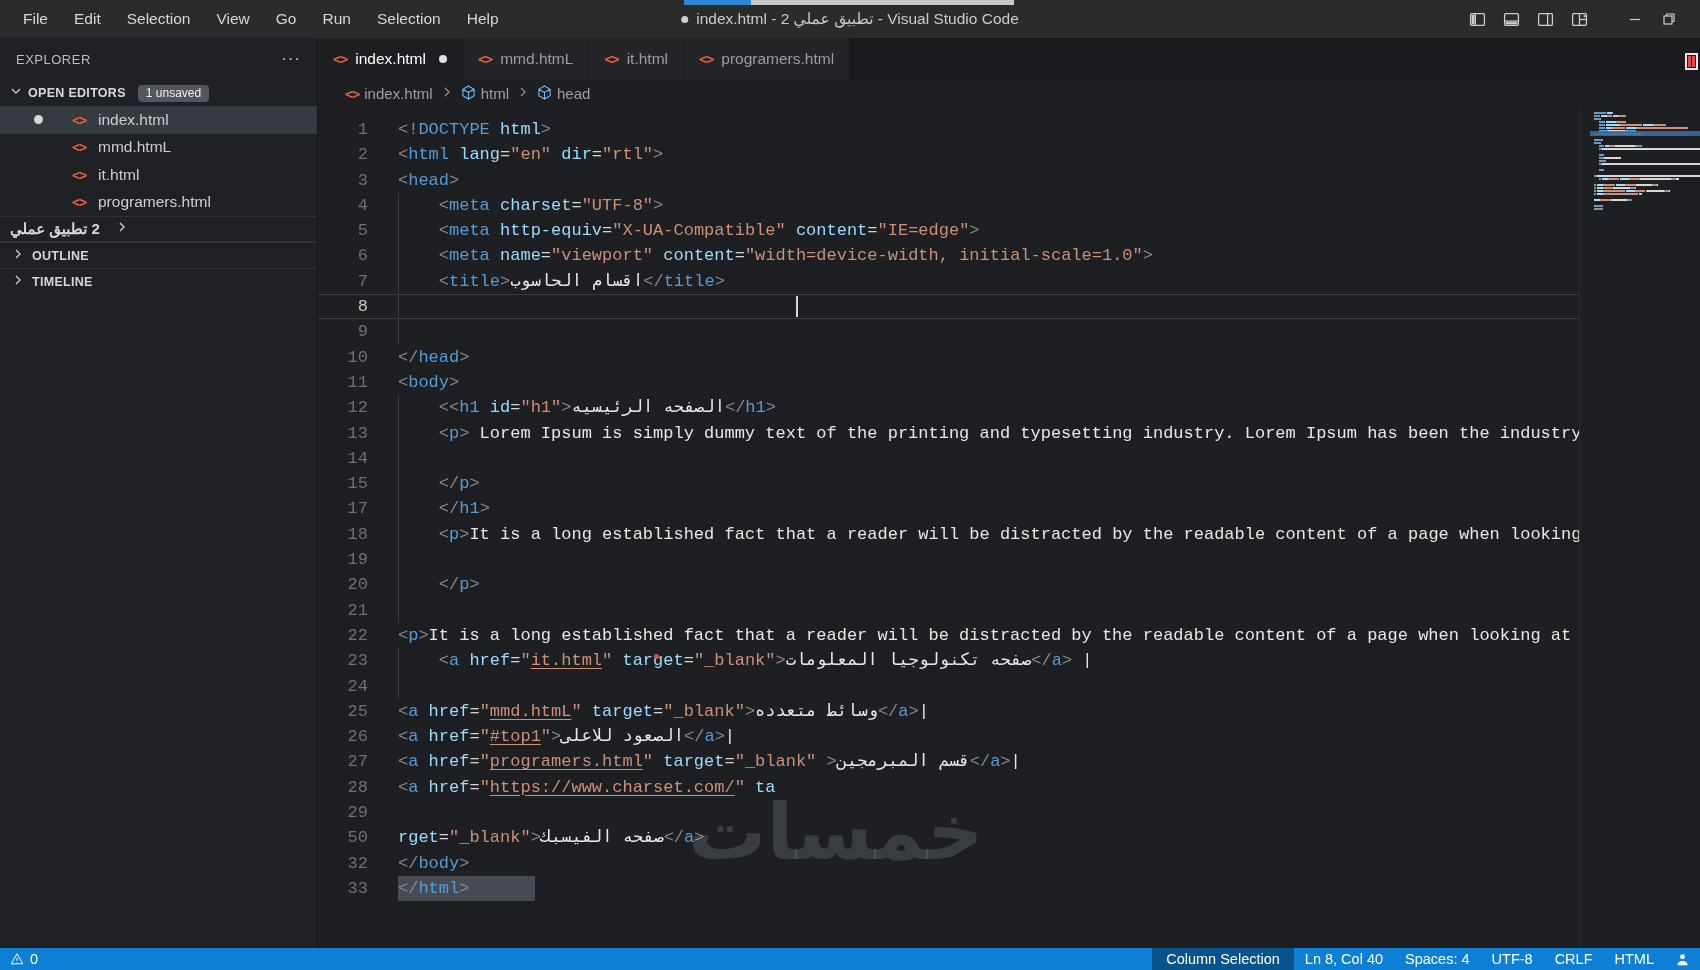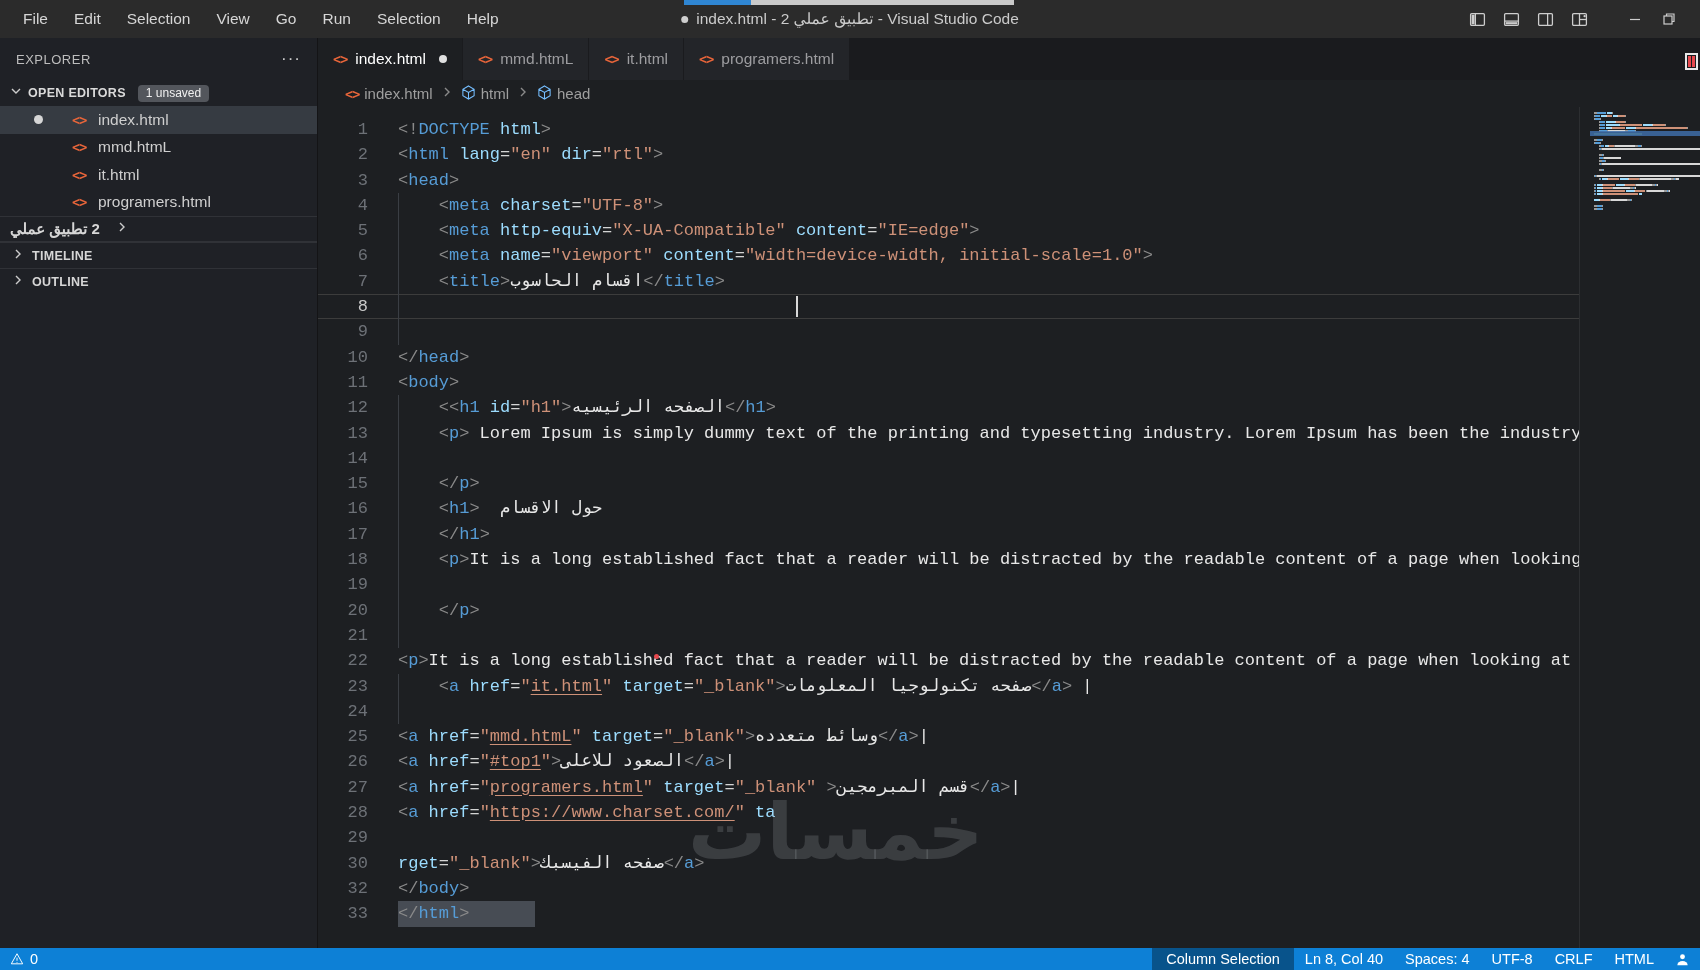--- a/index.html
+++ b/index.html
@@ -218,27 +218,27 @@
           <div class="section-row folder">
             <span class="section-label folder-label" dir="auto">2 تطبيق عملي</span>
             <span class="chev"><svg width="16" height="16" viewBox="0 0 16 16">
                 <polyline points="6,4 10,8 6,12"></polyline>
               </svg></span>
           </div>
           <div class="section-row">
             <span class="chev"><svg width="16" height="16" viewBox="0 0 16 16">
                 <polyline points="6,4 10,8 6,12"></polyline>
               </svg></span>
-            <span class="section-label">TIMELINE</span>
+            <span class="section-label">OUTLINE</span>
           </div>
           <div class="section-row">
             <span class="chev"><svg width="16" height="16" viewBox="0 0 16 16">
                 <polyline points="6,4 10,8 6,12"></polyline>
               </svg></span>
-            <span class="section-label">OUTLINE</span>
+            <span class="section-label">TIMELINE</span>
           </div>
         </div>
     </aside>
 
     <div class="editor-group">
       <div class="tabbar" id="tabbar">
           <div class="tab active">
             <span class="html-glyph">&lt;&gt;</span>
             <span>index.html</span>
             <span class="tab-dot"></span>
@@ -294,35 +294,34 @@
             <div class="codeline guide"><span class="ln">6</span><span class="ct"><span class="tk-o">    </span><span class="tk-p">&lt;</span><span class="tk-k">meta</span><span class="tk-o"> </span><span class="tk-a">name</span><span class="tk-o">=</span><span class="tk-s">"viewport"</span><span class="tk-o"> </span><span class="tk-a">content</span><span class="tk-o">=</span><span class="tk-s">"width=device-width, initial-scale=1.0"</span><span class="tk-p">&gt;</span></span></div>
             <div class="codeline guide"><span class="ln">7</span><span class="ct"><span class="tk-o">    </span><span class="tk-p">&lt;</span><span class="tk-k">title</span><span class="tk-p">&gt;</span><span class="tk-t">اقسام الحاسوب</span><span class="tk-p">&lt;/</span><span class="tk-k">title</span><span class="tk-p">&gt;</span></span></div>
             <div class="codeline guide cur"><span class="ln">8</span><span class="cursor-caret"></span></div>
             <div class="codeline guide"><span class="ln">9</span><span class="ct"></span></div>
             <div class="codeline"><span class="ln">10</span><span class="ct"><span class="tk-p">&lt;/</span><span class="tk-k">head</span><span class="tk-p">&gt;</span></span></div>
             <div class="codeline"><span class="ln">11</span><span class="ct"><span class="tk-p">&lt;</span><span class="tk-k">body</span><span class="tk-p">&gt;</span></span></div>
             <div class="codeline guide"><span class="ln">12</span><span class="ct"><span class="tk-o">    </span><span class="tk-p">&lt;</span><span class="tk-p">&lt;</span><span class="tk-k">h1</span><span class="tk-o"> </span><span class="tk-a">id</span><span class="tk-o">=</span><span class="tk-s">"h1"</span><span class="tk-p">&gt;</span><span class="tk-t">الصفحه الرئيسيه</span><span class="tk-p">&lt;/</span><span class="tk-k">h1</span><span class="tk-p">&gt;</span></span></div>
             <div class="codeline guide"><span class="ln">13</span><span class="ct"><span class="tk-o">    </span><span class="tk-p">&lt;</span><span class="tk-k">p</span><span class="tk-p">&gt;</span><span class="tk-t"> Lorem Ipsum is simply dummy text of the printing and typesetting industry. Lorem Ipsum has been the industry's standard dummy text ever since the 1500s</span></span></div>
             <div class="codeline guide"><span class="ln">14</span><span class="ct"></span></div>
             <div class="codeline guide"><span class="ln">15</span><span class="ct"><span class="tk-o">    </span><span class="tk-p">&lt;/</span><span class="tk-k">p</span><span class="tk-p">&gt;</span></span></div>
-            <div class="codeline guide"><span class="ln">16</span><span class="ct"><span class="tk-o">    </span><span class="tk-p">&lt;</span><span class="tk-k">h1</span><span class="tk-p">&gt;</span><span class="tk-t">  حول الاقسام</span></span></div>
             <div class="codeline guide"><span class="ln">17</span><span class="ct"><span class="tk-o">    </span><span class="tk-p">&lt;/</span><span class="tk-k">h1</span><span class="tk-p">&gt;</span></span></div>
             <div class="codeline guide"><span class="ln">18</span><span class="ct"><span class="tk-o">    </span><span class="tk-p">&lt;</span><span class="tk-k">p</span><span class="tk-p">&gt;</span><span class="tk-t">It is a long established fact that a reader will be distracted by the readable content of a page when looking at its layout.</span></span></div>
             <div class="codeline guide"><span class="ln">19</span><span class="ct"></span></div>
             <div class="codeline guide"><span class="ln">20</span><span class="ct"><span class="tk-o">    </span><span class="tk-p">&lt;/</span><span class="tk-k">p</span><span class="tk-p">&gt;</span></span></div>
             <div class="codeline guide"><span class="ln">21</span><span class="ct"></span></div>
             <div class="codeline"><span class="ln">22</span><span class="ct"><span class="tk-p">&lt;</span><span class="tk-k">p</span><span class="tk-p">&gt;</span><span class="tk-t">It is a long established fact that a reader will be distracted by the readable content of a page when looking at its layout.</span></span></div>
             <div class="codeline guide"><span class="ln">23</span><span class="ct"><span class="tk-o">    </span><span class="tk-p">&lt;</span><span class="tk-k">a</span><span class="tk-o"> </span><span class="tk-a">href</span><span class="tk-o">=</span><span class="tk-s">"</span><span class="tk-u">it.html</span><span class="tk-s">"</span><span class="tk-o"> </span><span class="tk-a">target</span><span class="tk-o">=</span><span class="tk-s">"_blank"</span><span class="tk-p">&gt;</span><span class="tk-t">صفحه تكنولوجيا المعلومات</span><span class="tk-p">&lt;/</span><span class="tk-k">a</span><span class="tk-p">&gt;</span><span class="tk-t"> |</span></span></div>
             <div class="codeline guide"><span class="ln">24</span><span class="ct"></span></div>
             <div class="codeline"><span class="ln">25</span><span class="ct"><span class="tk-p">&lt;</span><span class="tk-k">a</span><span class="tk-o"> </span><span class="tk-a">href</span><span class="tk-o">=</span><span class="tk-s">"</span><span class="tk-u">mmd.htmL</span><span class="tk-s">"</span><span class="tk-o"> </span><span class="tk-a">target</span><span class="tk-o">=</span><span class="tk-s">"_blank"</span><span class="tk-p">&gt;</span><span class="tk-t">وسائط متعدده</span><span class="tk-p">&lt;/</span><span class="tk-k">a</span><span class="tk-p">&gt;</span><span class="tk-t">|</span></span></div>
             <div class="codeline"><span class="ln">26</span><span class="ct"><span class="tk-p">&lt;</span><span class="tk-k">a</span><span class="tk-o"> </span><span class="tk-a">href</span><span class="tk-o">=</span><span class="tk-s">"</span><span class="tk-u">#top1</span><span class="tk-s">"</span><span class="tk-p">&gt;</span><span class="tk-t">الصعود للاعلى</span><span class="tk-p">&lt;/</span><span class="tk-k">a</span><span class="tk-p">&gt;</span><span class="tk-t">|</span></span></div>
             <div class="codeline"><span class="ln">27</span><span class="ct"><span class="tk-p">&lt;</span><span class="tk-k">a</span><span class="tk-o"> </span><span class="tk-a">href</span><span class="tk-o">=</span><span class="tk-s">"</span><span class="tk-u">programers.html</span><span class="tk-s">"</span><span class="tk-o"> </span><span class="tk-a">target</span><span class="tk-o">=</span><span class="tk-s">"_blank"</span><span class="tk-o"> </span><span class="tk-p">&gt;</span><span class="tk-t">قسم المبرمجين</span><span class="tk-p">&lt;/</span><span class="tk-k">a</span><span class="tk-p">&gt;</span><span class="tk-t">|</span></span></div>
             <div class="codeline"><span class="ln">28</span><span class="ct"><span class="tk-p">&lt;</span><span class="tk-k">a</span><span class="tk-o"> </span><span class="tk-a">href</span><span class="tk-o">=</span><span class="tk-s">"</span><span class="tk-u">https://www.charset.com/</span><span class="tk-s">"</span><span class="tk-o"> </span><span class="tk-a">ta</span></span></div>
             <div class="codeline"><span class="ln">29</span><span class="ct"></span></div>
-            <div class="codeline"><span class="ln">30</span><span class="ct"><span class="tk-a">rget</span><span class="tk-o">=</span><span class="tk-s">"_blank"</span><span class="tk-p">&gt;</span><span class="tk-t">صفحه الفيسبك</span><span class="tk-p">&lt;/</span><span class="tk-k">a</span><span class="tk-p">&gt;</span></span></div>
+            <div class="codeline"><span class="ln">50</span><span class="ct"><span class="tk-a">rget</span><span class="tk-o">=</span><span class="tk-s">"_blank"</span><span class="tk-p">&gt;</span><span class="tk-t">صفحه الفيسبك</span><span class="tk-p">&lt;/</span><span class="tk-k">a</span><span class="tk-p">&gt;</span></span></div>
             <div class="codeline"><span class="ln">32</span><span class="ct"><span class="tk-p">&lt;/</span><span class="tk-k">body</span><span class="tk-p">&gt;</span></span></div>
             <div class="codeline sel33"><span class="ln">33</span><span class="ct"><span class="tk-p">&lt;/</span><span class="tk-k">html</span><span class="tk-p">&gt;</span></span></div>
           </div>
         <div class="error-dot"></div>
         <div class="minimap" id="minimap">
           <div class="mm-bar"></div>
         <div class="mline"><span class="mtok" style="width: 3px; background: rgb(154, 154, 154);"></span><span class="mtok" style="width: 9px; background: rgb(86, 156, 214);"></span><span class="mtok" style="width: 1px;"></span><span class="mtok" style="width: 5px; background: rgb(156, 220, 254);"></span><span class="mtok" style="width: 1px; background: rgb(154, 154, 154);"></span></div>
             <div class="mline"><span class="mtok" style="width: 1px; background: rgb(154, 154, 154);"></span><span class="mtok" style="width: 5px; background: rgb(86, 156, 214);"></span><span class="mtok" style="width: 1px;"></span><span class="mtok" style="width: 5px; background: rgb(156, 220, 254);"></span><span class="mtok" style="width: 1px; background: rgb(216, 216, 216);"></span><span class="mtok" style="width: 5px; background: rgb(206, 145, 120);"></span><span class="mtok" style="width: 1px;"></span><span class="mtok" style="width: 4px; background: rgb(156, 220, 254);"></span><span class="mtok" style="width: 1px; background: rgb(216, 216, 216);"></span><span class="mtok" style="width: 7px; background: rgb(206, 145, 120);"></span><span class="mtok" style="width: 1px; background: rgb(154, 154, 154);"></span></div>
             <div class="mline"><span class="mtok" style="width: 1px; background: rgb(154, 154, 154);"></span><span class="mtok" style="width: 5px; background: rgb(86, 156, 214);"></span><span class="mtok" style="width: 1px; background: rgb(154, 154, 154);"></span></div>
             <div class="mline"><span class="mtok" style="width: 5px;"></span><span class="mtok" style="width: 1px; background: rgb(154, 154, 154);"></span><span class="mtok" style="width: 5px; background: rgb(86, 156, 214);"></span><span class="mtok" style="width: 1px;"></span><span class="mtok" style="width: 9px; background: rgb(156, 220, 254);"></span><span class="mtok" style="width: 1px; background: rgb(216, 216, 216);"></span><span class="mtok" style="width: 9px; background: rgb(206, 145, 120);"></span><span class="mtok" style="width: 1px; background: rgb(154, 154, 154);"></span></div>

